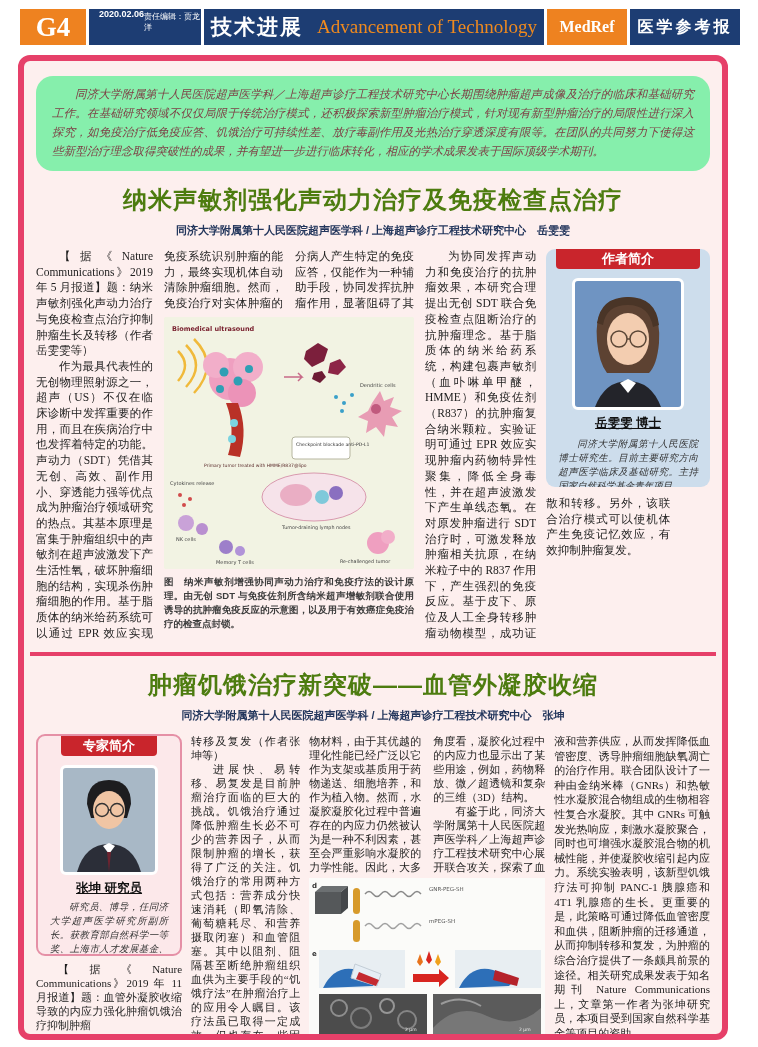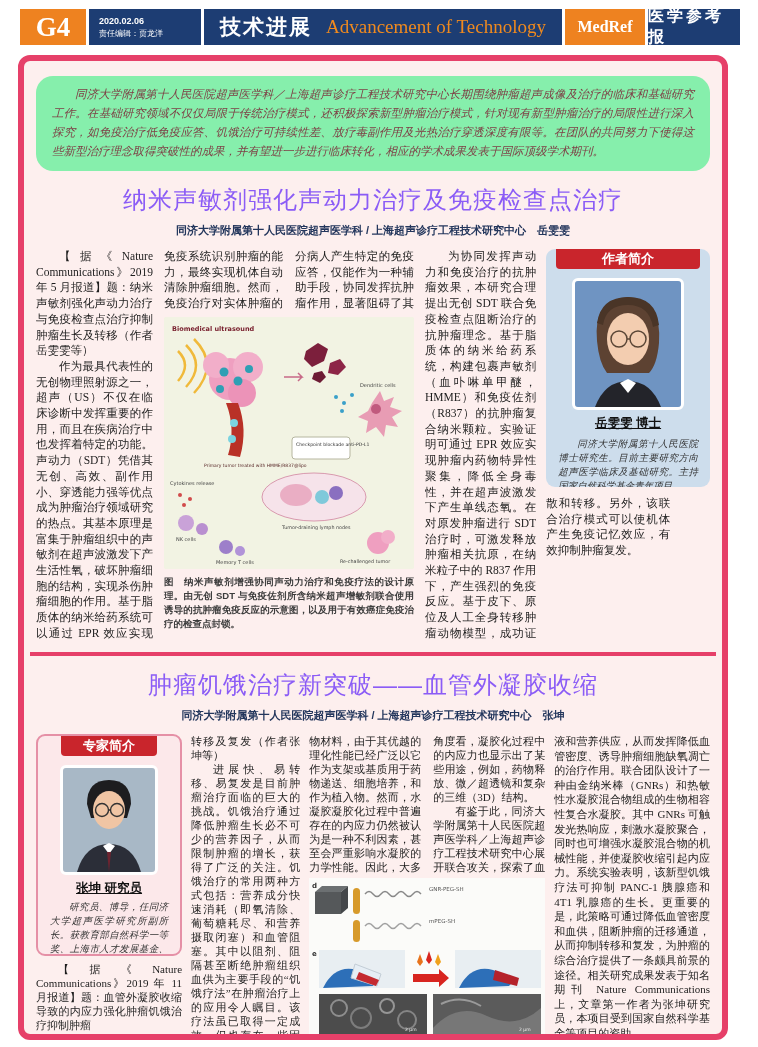--- a/index.html
+++ b/index.html
@@ -3,38 +3,38 @@
 <meta charset="utf-8">
 <style>
   html,body{margin:0;padding:0;background:#e9e9e9;}
   .page{position:relative;width:758px;height:1047px;background:#ffffff;margin:0 auto;
         font-family:"Liberation Serif","DejaVu Serif",serif;overflow:hidden;}
 
   
   .masthead{position:absolute;left:20px;top:9px;width:720px;height:36px;display:flex;gap:3px;border-radius:9px;}
   .mh-seg{height:36px;display:flex;align-items:center;justify-content:center;color:#fff;}
   .mh-g4{width:66px;background:#ee8220;font-size:27px;font-weight:bold;font-family:"Liberation Serif",serif;}
-  .mh-date{width:112px;background:#1d3d73;flex-direction:column;align-items:flex-start;justify-content:center;padding-left:10px;box-sizing:border-box;}
+  .mh-date{width:112px;background:#1d3d73;flex-direction:row;align-items:flex-start;justify-content:center;padding-left:10px;box-sizing:border-box;}
   .mh-date .d1{font-size:9px;font-family:"Liberation Sans",sans-serif;font-weight:bold;}
   .mh-date .d2{font-size:8px;font-family:"Liberation Sans",sans-serif;margin-top:2px;}
   .mh-section{flex:1;background:#1d3d73;}
   .mh-section .cn{font-size:21px;font-weight:bold;font-family:"Liberation Sans",sans-serif;letter-spacing:2px;}
   .mh-section .en{font-size:19px;color:#f08a1e;font-family:"Liberation Serif",serif;margin-left:14px;}
   .mh-medref{width:80px;background:#ee8220;font-size:16px;font-weight:bold;font-family:"Liberation Serif",serif;}
-  .mh-brand{width:92px;background:#1d3d73;font-size:16px;font-weight:bold;font-family:"Liberation Sans",sans-serif;letter-spacing:3px;}
+  .mh-brand{width:110px;background:#1d3d73;font-size:16px;font-weight:bold;font-family:"Liberation Sans",sans-serif;letter-spacing:3px;}
 
   
   .frame{position:absolute;left:18px;top:55px;width:710px;height:985px;box-sizing:border-box;
          border:6px solid #e64069;border-radius:12px;background:#fdefee;overflow:hidden;}
 
   .intro{margin:15px 12px 0 12px;background:#86efac;border-radius:17px;padding:9px 16px 10px 16px;
          color:#7e4046;font-size:11.5px;line-height:19px;font-style:italic;text-align:justify;text-justify:inter-character;}
   .intro p{margin:0;text-indent:2em;}
 
-  .art-title{margin:13px 0 0 0;text-align:center;color:#8b5cf6;font-size:24px;font-weight:normal;
+  .art-title{margin:13px 0 0 0;text-align:center;color:#4d7c0f;font-size:24px;font-weight:bold;
              font-family:"Liberation Sans",sans-serif;letter-spacing:1px;}
   .art-byline{margin-top:7px;text-align:center;color:#23365c;font-size:11px;font-weight:bold;
               font-family:"Liberation Sans",sans-serif;}
 
   .cols{display:flex;margin:11px 12px 0 12px;text-align:justify;text-justify:inter-character;color:#1d1d1d;}
   .cols p{margin:0;text-indent:2em;}
   .col{overflow:hidden;}
 
   
   .body1{height:394px;font-size:11.5px;line-height:15.7px;}

